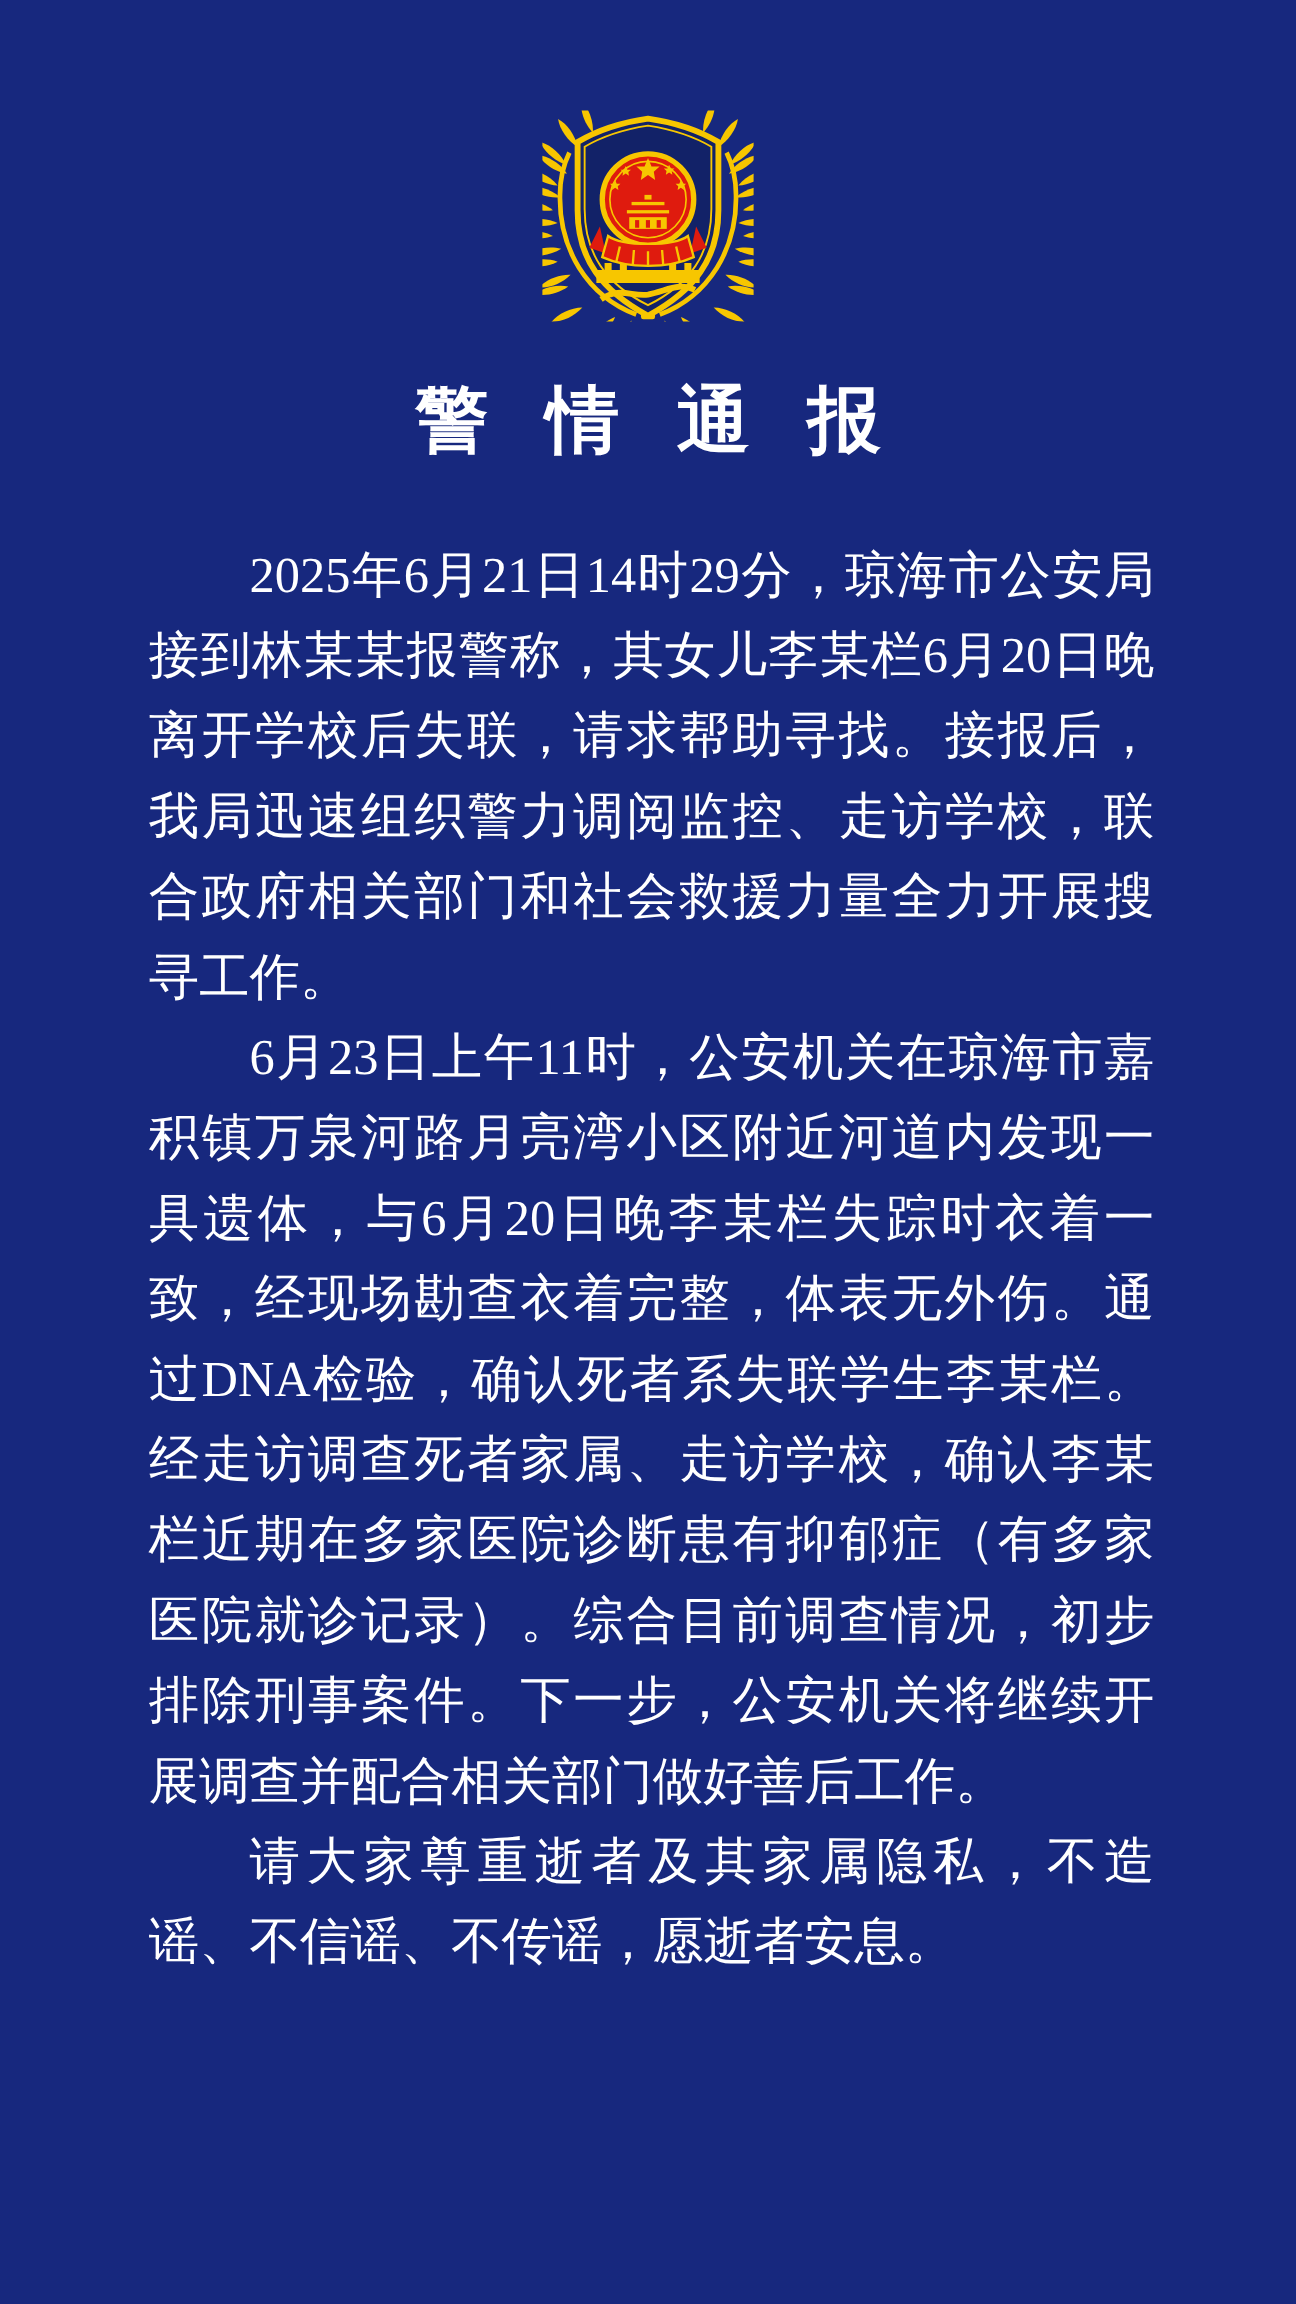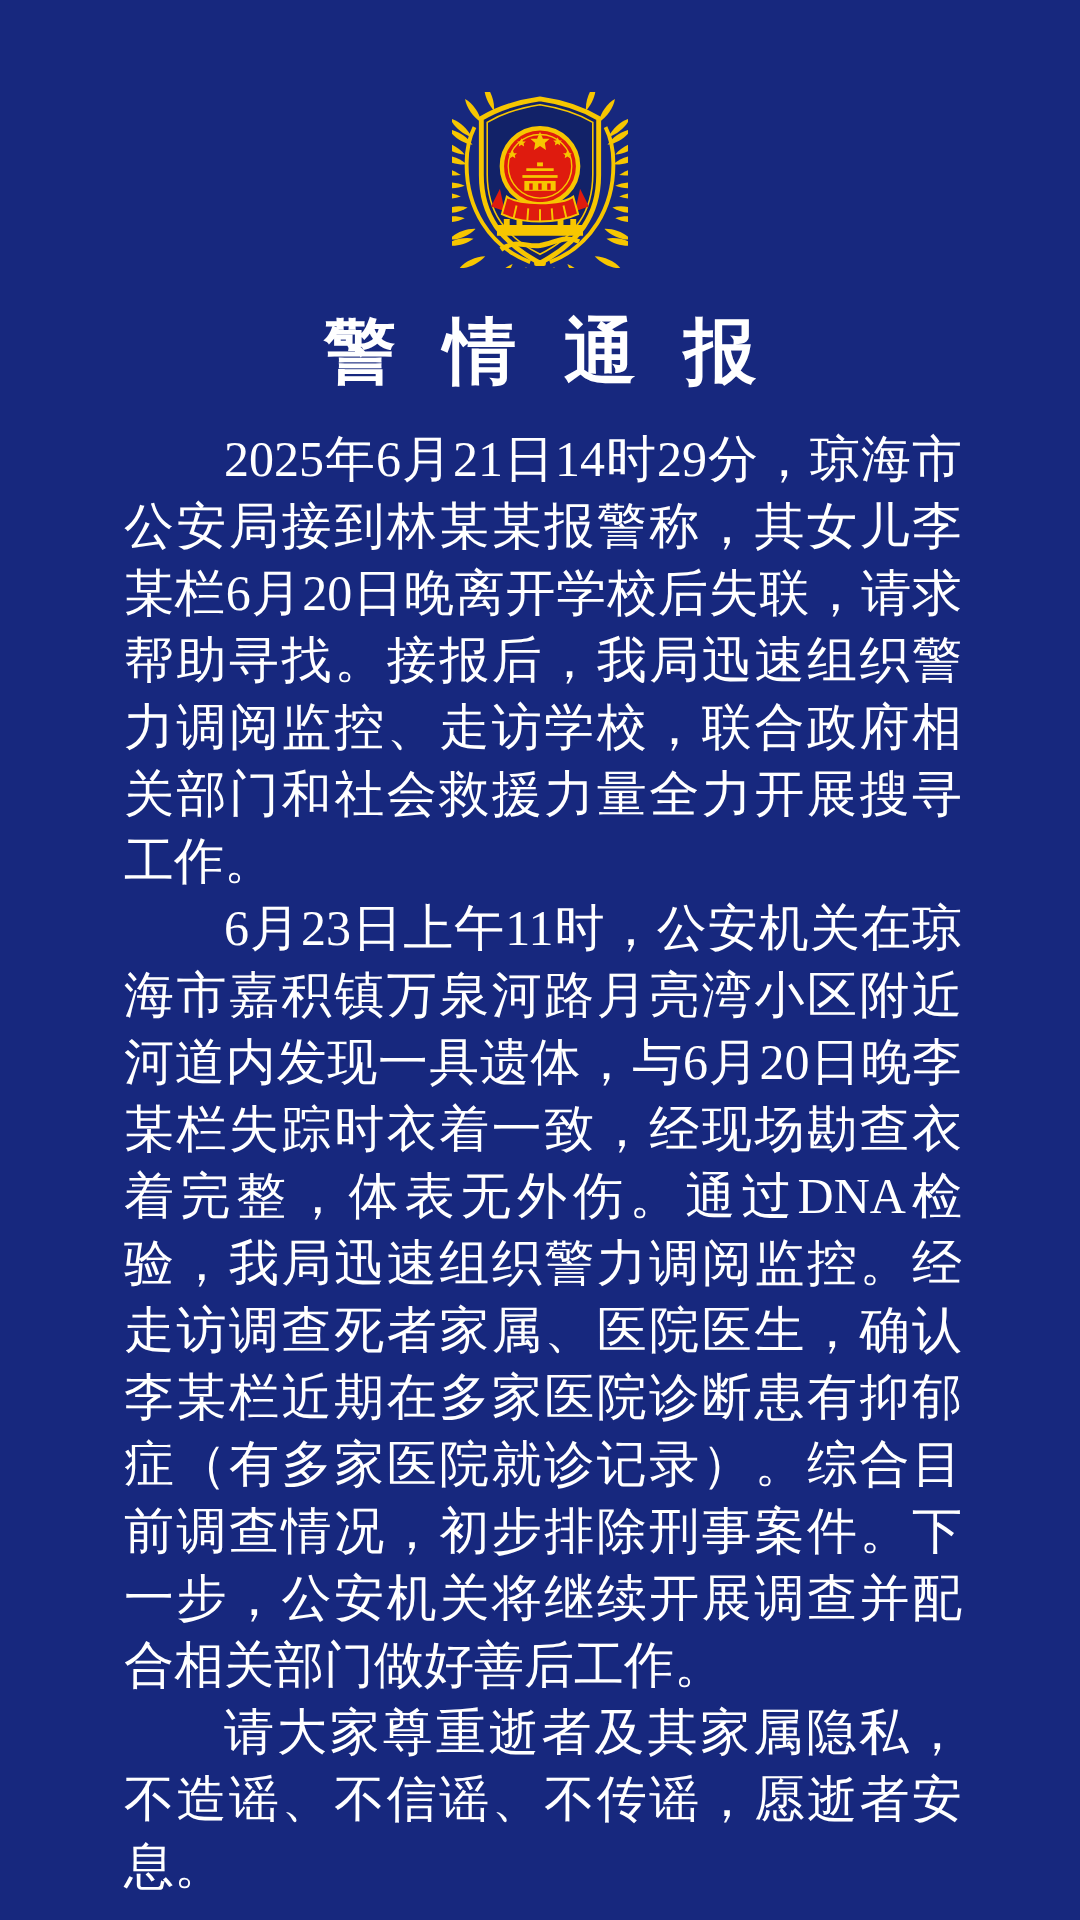--- a/index.html
+++ b/index.html
@@ -28,33 +28,33 @@
     width:176px;height:176px;
   }
   .gold{fill:var(--gold);}
   .red{fill:var(--red);}
   .stroke-gold{stroke:var(--gold);fill:none;}
   .title{
     position:absolute;
     top:292px;left:0;right:0;
     margin:0;
     text-align:center;
-    font-size:72px;
+    font-size:61px;
     line-height:120px;
     font-weight:bold;
     color:var(--text);
   }
   .title .spaced{
     letter-spacing:48px;
     margin-right:-48px; 
   }
   .bodytext{
     position:absolute;
-    top:426px;left:124px;right:118px;
-    font-size:50px;
+    top:447px;left:124px;right:118px;
+    font-size:42px;
     line-height:67px;
     text-align:justify;
     word-break:break-all;
   }
   .bodytext p{
     margin:0;
     text-indent:2em;
   }
   .signature{
     position:absolute;
@@ -163,18 +163,18 @@
       <path d="M131,99 L140,117 L126,122 Z" class="red"></path>
       <path d="M56,107 C68,116 112,116 124,107 L129,125 C107,135 73,135 51,125 Z" class="red" stroke="var(--gold)" stroke-width="2"></path>
       <path d="M66,116 L63,129 M78,119 L77,132 M90,120 L90,133 M102,119 L103,132 M114,116 L117,129" stroke="var(--gold)" stroke-width="2" fill="none"></path>
     </g>
   </svg>
 
   <h1 class="title"><span class="spaced">警情通报</span></h1>
 
   <div class="bodytext">
     <p>2025年6月21日14时29分，琼海市公安局接到林某某报警称，其女儿李某栏6月20日晚离开学校后失联，请求帮助寻找。接报后，我局迅速组织警力调阅监控、走访学校，联合政府相关部门和社会救援力量全力开展搜寻工作。</p>
-    <p>6月23日上午11时，公安机关在琼海市嘉积镇万泉河路月亮湾小区附近河道内发现一具遗体，与6月20日晚李某栏失踪时衣着一致，经现场勘查衣着完整，体表无外伤。通过DNA检验，我局迅速组织警力调阅监控。经走访调查死者家属、医院医生，确认李某栏近期在多家医院诊断患有抑郁症（有多家医院就诊记录）。综合目前调查情况，初步排除刑事案件。下一步，公安机关将继续开展调查并配合相关部门做好善后工作。</p>
+    <p>6月23日上午11时，公安机关在琼海市嘉积镇万泉河路月亮湾小区附近河道内发现一具遗体，与6月20日晚李某栏失踪时衣着一致，经现场勘查衣着完整，体表无外伤。通过DNA检验，确认死者系失联学生李某栏。经走访调查死者家属、走访学校，确认李某栏近期在多家医院诊断患有抑郁症（有多家医院就诊记录）。综合目前调查情况，初步排除刑事案件。下一步，公安机关将继续开展调查并配合相关部门做好善后工作。</p>
     <p>请大家尊重逝者及其家属隐私，不造谣、不信谣、不传谣，愿逝者安息。</p>
   </div>
 
 
 </div>
 
 </body></html>

